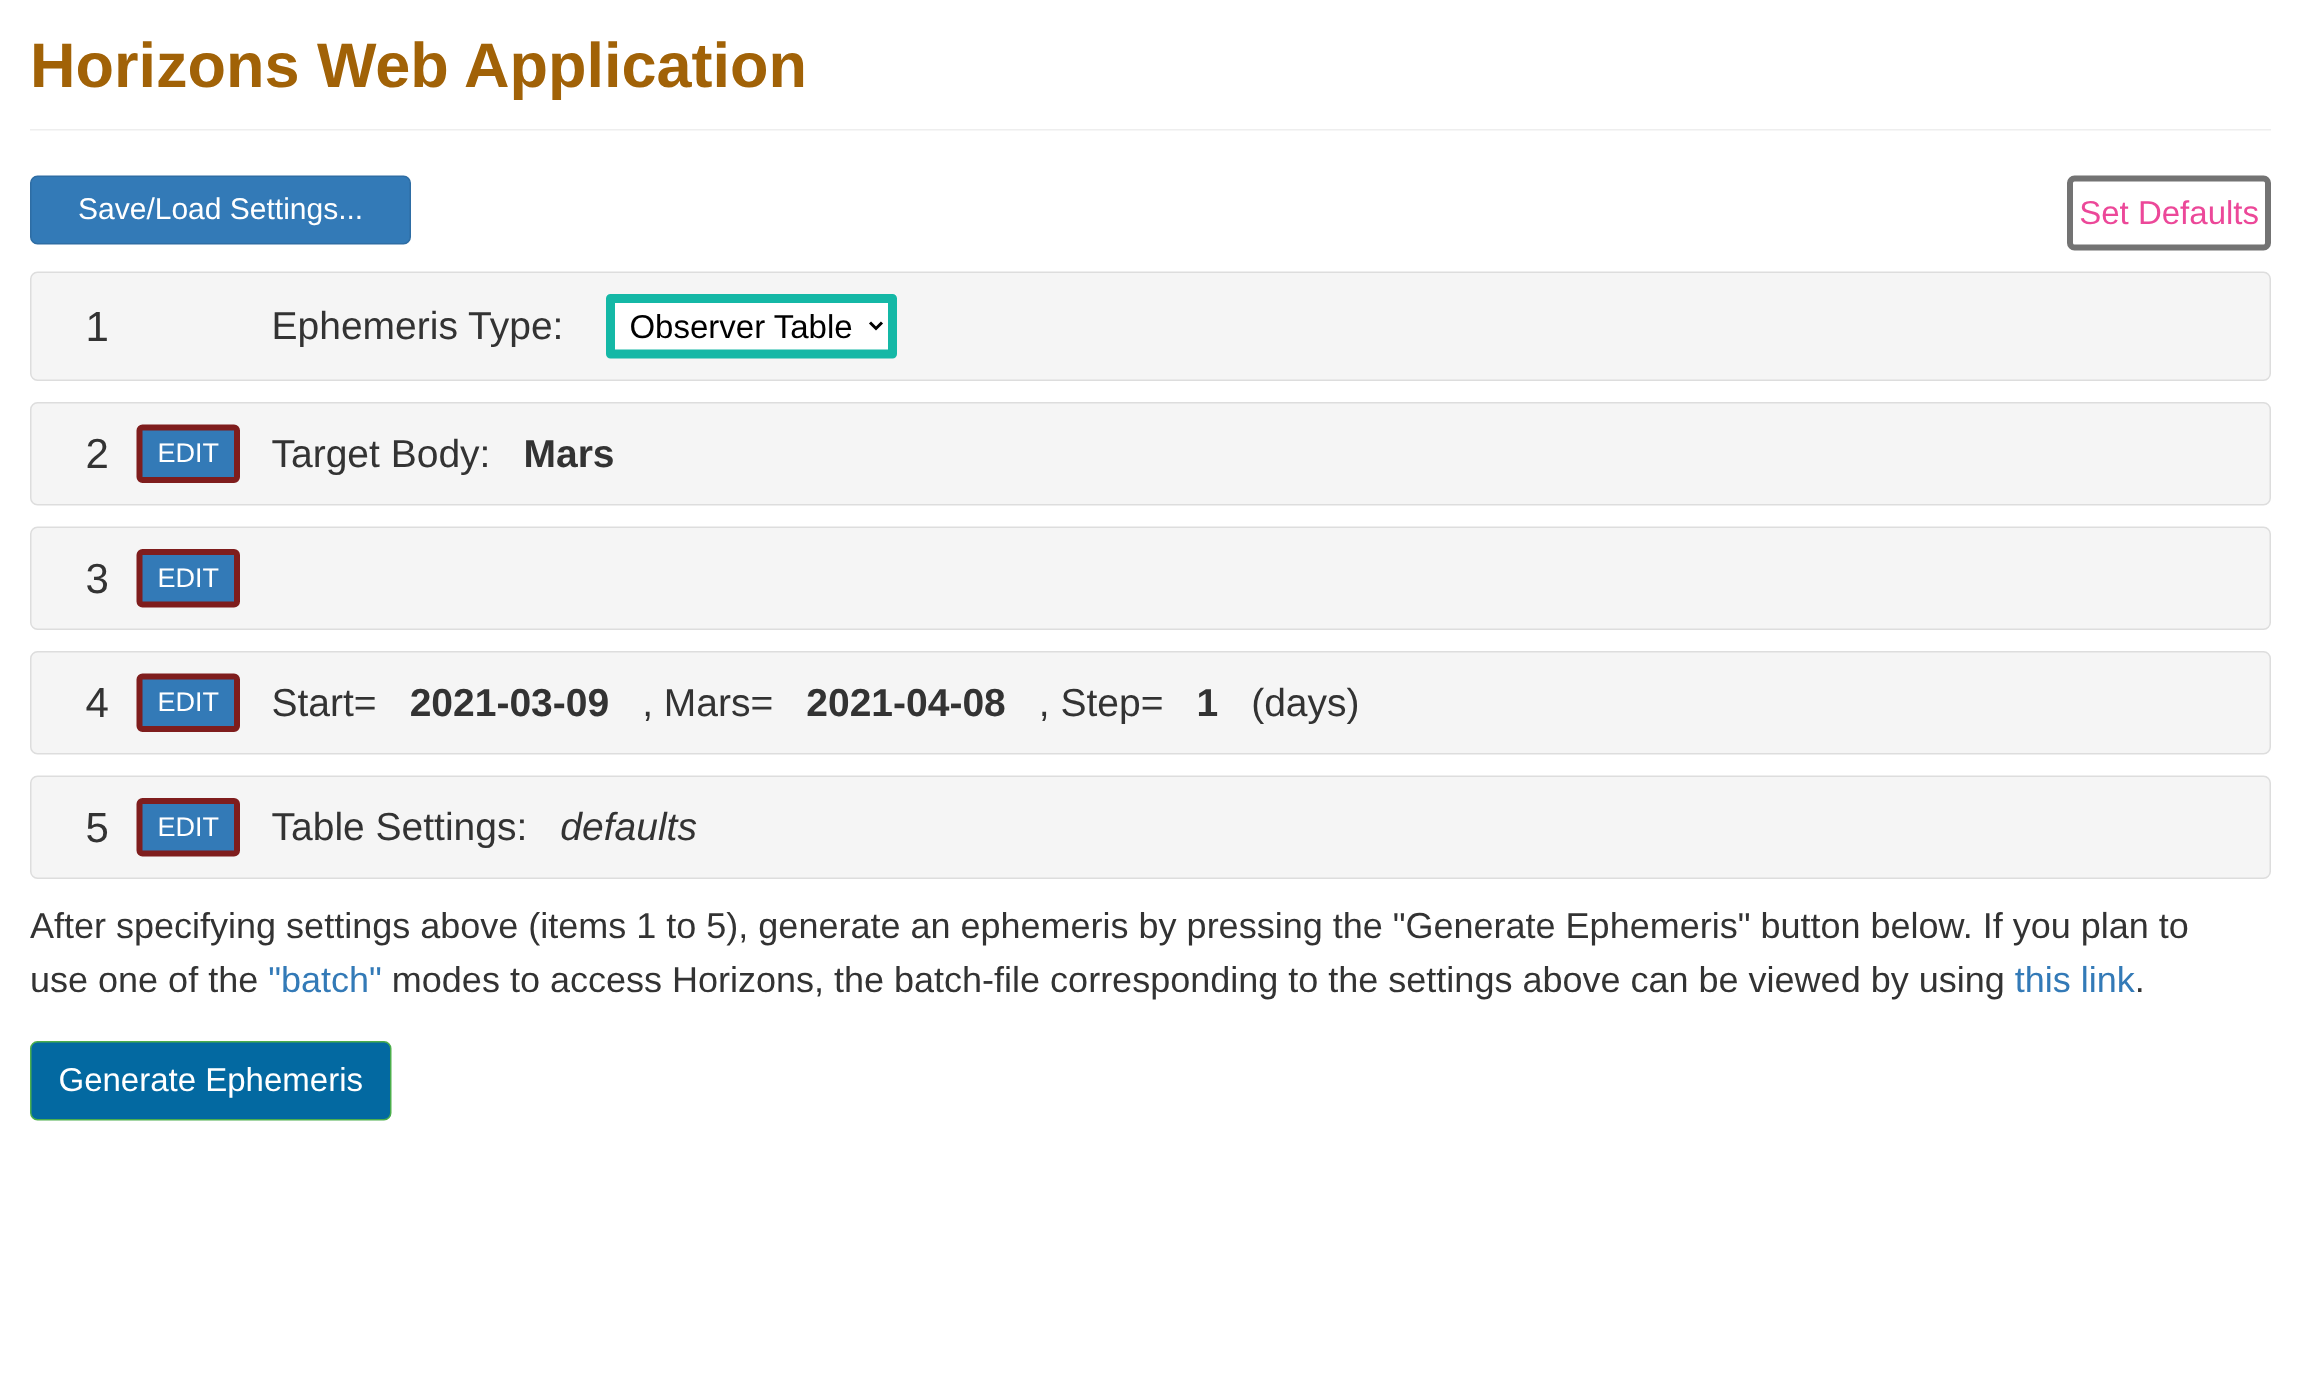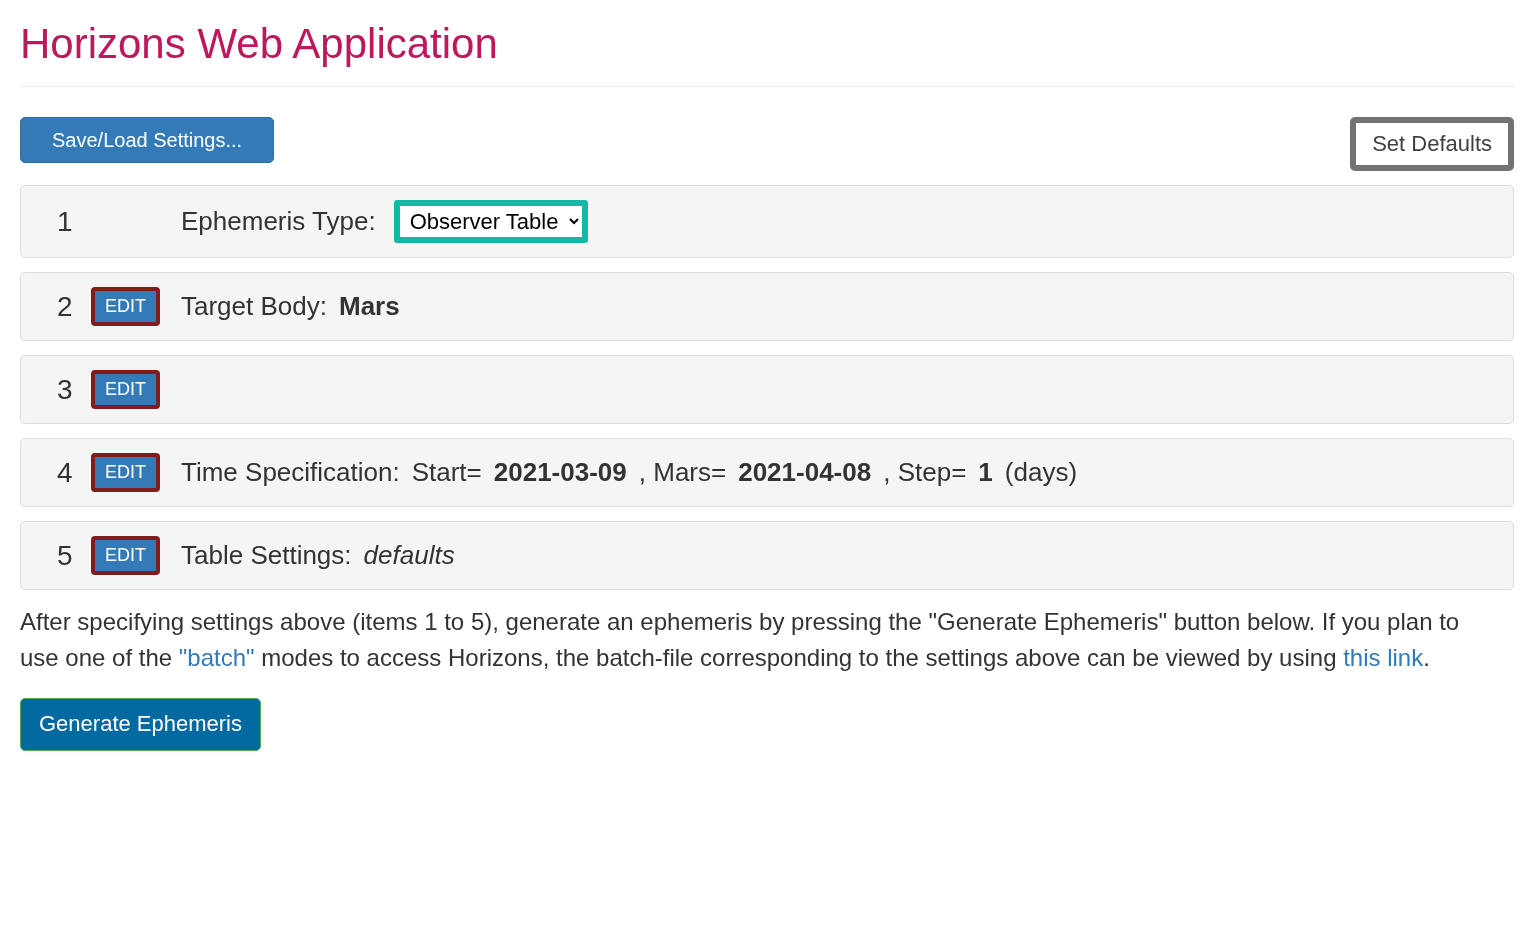--- a/index.html
+++ b/index.html
@@ -8,23 +8,23 @@
       padding: 0;
     }
     body {
       font-family: "Helvetica Neue", Helvetica, Arial, sans-serif;
       color: #333;
       background: #fff;
       padding: 20px;
     }
     h1 {
       font-size: 42px;
-      font-weight: 400;
+      font-weight: 700;
       margin-bottom: 18px;
-      color: #be185d;
+      color: #a16207;
     }
     hr {
       border: none;
       border-top: 1px solid #eee;
       margin-bottom: 30px;
     }
     .top-bar {
       display: flex;
       justify-content: space-between;
       align-items: flex-start;
@@ -39,24 +39,24 @@
       border: 1px solid transparent;
       line-height: 1.2;
     }
     .btn-primary {
       background: #337ab7;
       color: #fff;
       border-color: #2e6da4;
     }
     .btn-default {
       background: #fff;
-      color: #404040;
-      border: 6px solid #737373;
+      color: #ec4899;
+      border: 4px solid #737373;
       font-size: 22px;
-      padding: 8px 16px;
+      padding: 8px 4px;
     }
     .btn-edit {
       background: #337ab7;
       color: #fff;
       font-size: 18px;
       font-weight: 500;
       padding: 5px 10px;
       border-radius: 4px;
       border: 4px solid #7f1d1d;
       cursor: pointer;
@@ -88,21 +88,21 @@
       width: 90px;
       display: flex;
       justify-content: flex-start;
     }
     .panel .content {
       font-size: 26px;
       color: #333;
       display: flex;
       align-items: center;
       flex-wrap: wrap;
-      gap: 12px;
+      gap: 22px;
     }
     .panel .content b {
       font-weight: 700;
     }
     .panel .content em {
     }
     .panel select {
       font-size: 22px;
       padding: 2px 6px;
       border: 6px solid #14b8a6;
@@ -167,21 +167,20 @@
   </div>
 </div>
 
 
 <div class="panel">
   <div class="num">4</div>
   <div class="edit-col">
     <button class="btn-edit">EDIT</button>
   </div>
   <div class="content">
-    <span>Time Specification: </span>
     <span>Start=</span>
       <b>2021-03-09</b>
       <span>, Mars=</span>
       <b>2021-04-08</b>
       <span>, Step=</span>
       <b>1</b>
       <span> (days)</span>
   </div>
 </div>
 

